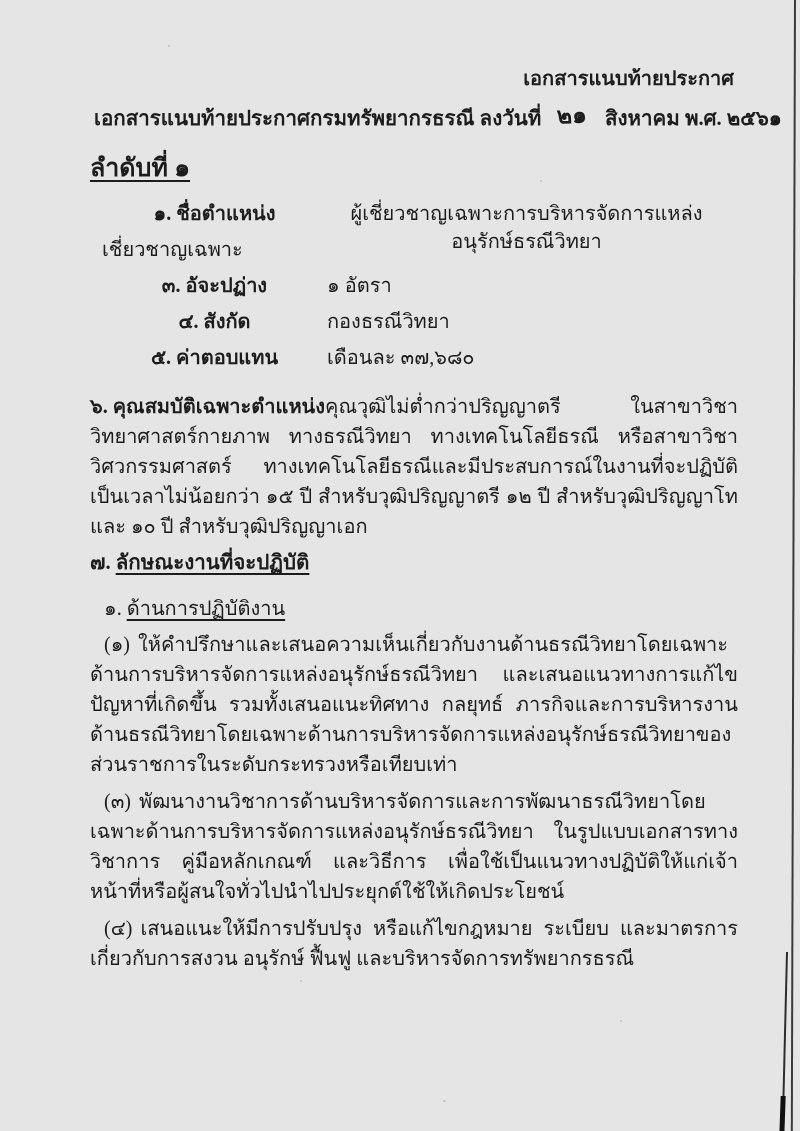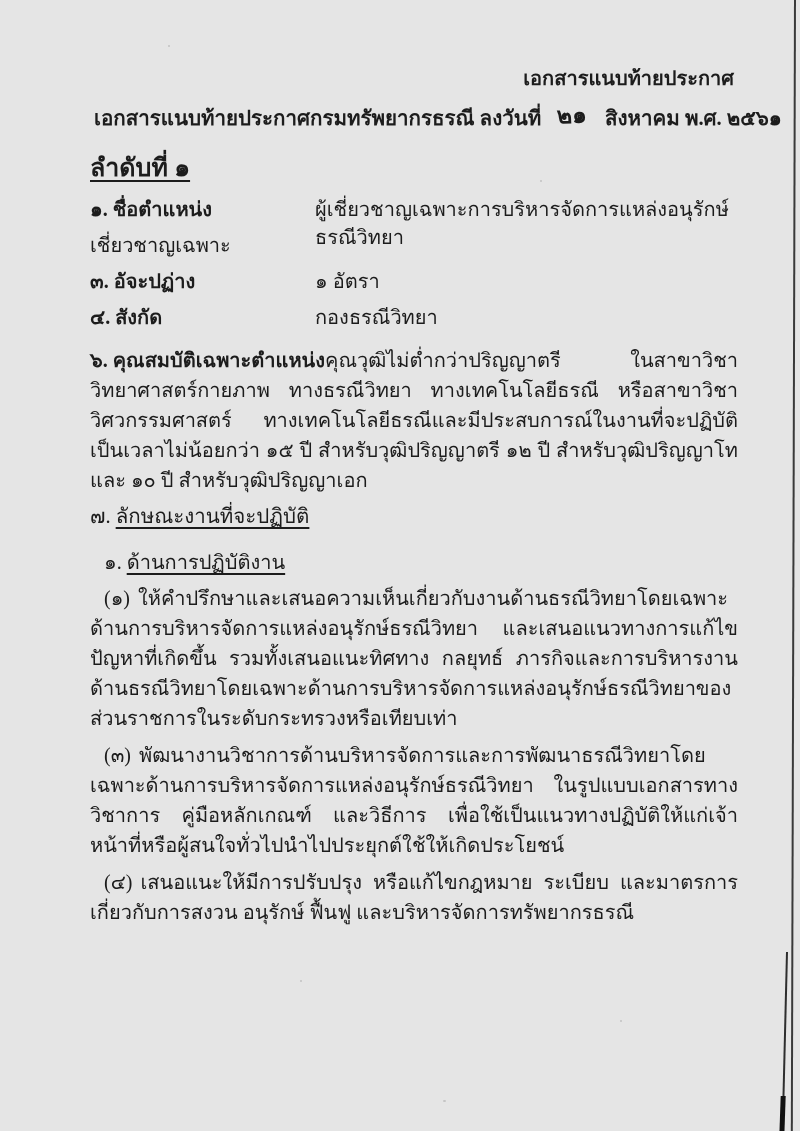--- a/index.html
+++ b/index.html
@@ -80,21 +80,21 @@
     font-size: 23px;
     transform: rotate(-3deg) translateY(-2px);
   }
   .seq-heading {
     font-size: 25px;
     font-weight: 700;
     text-decoration: underline;
     text-underline-offset: 4px;
     margin: 0 0 8px 0;
   }
-  .fields { margin: 0; }
+  .fields { margin: 12px; text-align: center; }
   .f-row {
     display: flex;
     height: 36px;
     align-items: flex-start;
     font-size: 20px;
     line-height: 28px;
   }
   .f-label {
     width: 225px;
     flex: 0 0 225px;
@@ -108,21 +108,21 @@
     text-align: justify;
   }
   .q-label {
     display: inline-block;
     min-width: 225px;
     font-weight: 700;
   }
   .duties-heading {
     margin: 6px 0 0 0;
     font-size: 20.5px;
-    font-weight: 400;
+    font-weight: 700;
     line-height: 30px;
   }
   .duties-heading .h-label,
   .duties-sub .h-label {
     text-decoration: underline;
     text-underline-offset: 4px;
   }
   .duties-sub {
     margin: 16px 0 6px 14px;
     font-size: 20px;
@@ -172,20 +172,24 @@
         <span class="f-value">เชี่ยวชาญเฉพาะ</span>
       </div>
       <div class="f-row">
         <span class="f-label"><span>๓.</span> <span>อัจะปฏ่าง</span></span>
         <span class="f-value">๑ อัตรา</span>
       </div>
       <div class="f-row">
         <span class="f-label"><span>๔.</span> <span>สังกัด</span></span>
         <span class="f-value">กองธรณีวิทยา</span>
       </div>
+      <div class="f-row">
+        <span class="f-label"><span>๕.</span> <span>ค่าตอบแทน</span></span>
+        <span class="f-value">เดือนละ ๓๗,๖๘๐</span>
+      </div>
     </div>
 
     <p class="qualification">
       <span class="q-label"><span>๖.</span> <span>คุณสมบัติเฉพาะตำแหน่ง</span></span><span>คุณวุฒิไม่ต่ำกว่าปริญญาตรี ในสาขาวิชาวิทยาศาสตร์กายภาพ ทางธรณีวิทยา ทางเทคโนโลยีธรณี หรือสาขาวิชาวิศวกรรมศาสตร์ ทางเทคโนโลยีธรณีและมีประสบการณ์ในงานที่จะปฏิบัติเป็นเวลาไม่น้อยกว่า ๑๕ ปี สำหรับวุฒิปริญญาตรี ๑๒ ปี สำหรับวุฒิปริญญาโท และ ๑๐ ปี สำหรับวุฒิปริญญาเอก</span>
     </p>
 
     <div class="duties-heading">
       <span>๗.</span>
       <span class="h-label">ลักษณะงานที่จะปฏิบัติ</span>
     </div>

